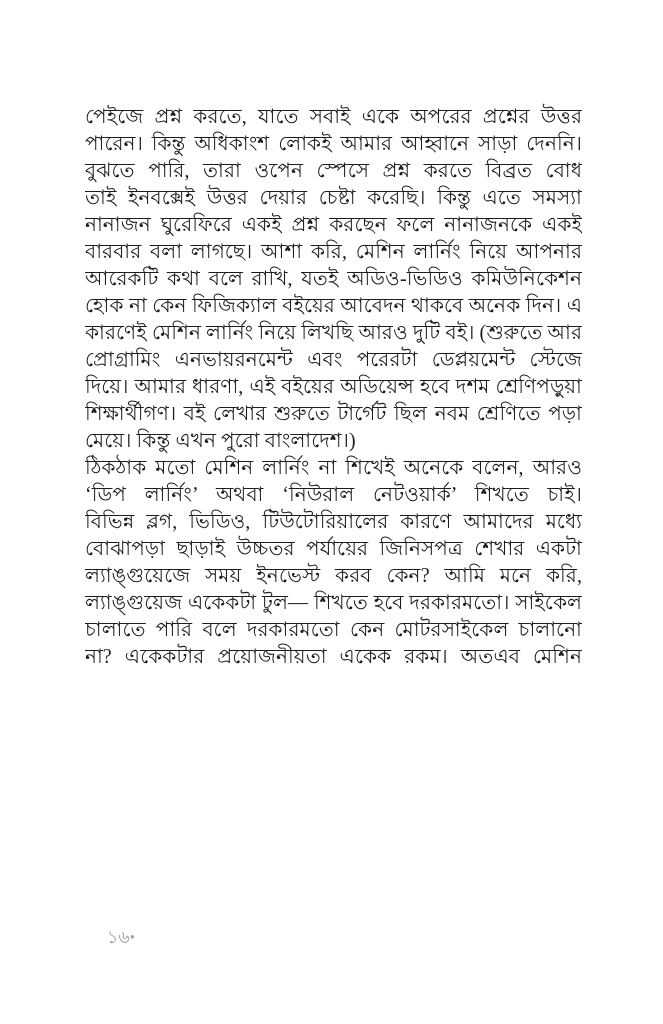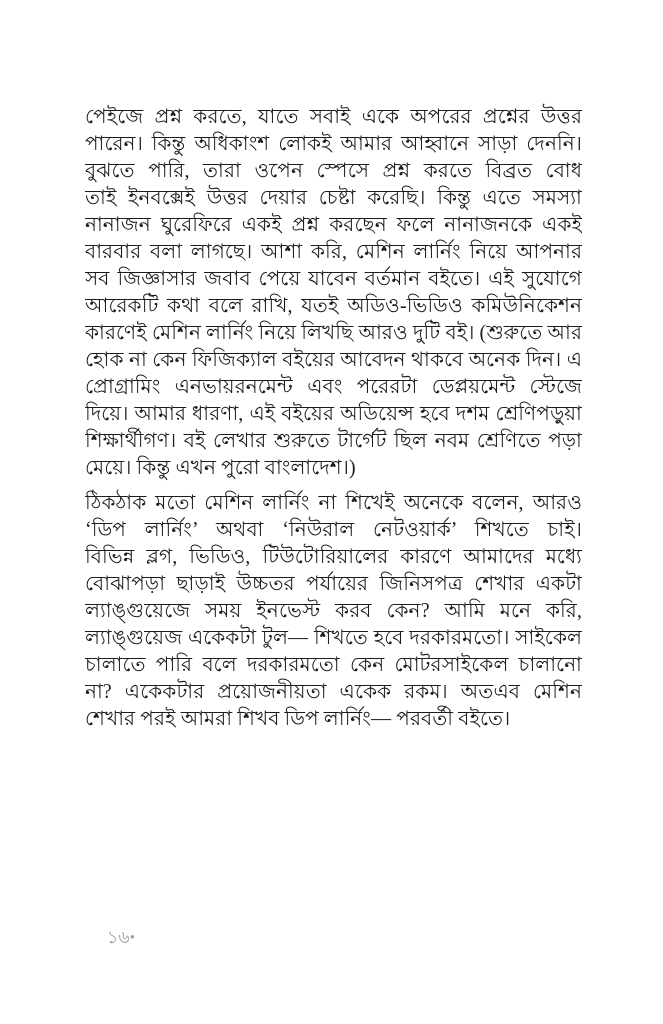--- a/index.html
+++ b/index.html
@@ -27,21 +27,20 @@
     color: var(--text, #1c1c1c);
     font-size: 20px;
     line-height: 27px;
     letter-spacing: 0.1px;
   }
   .para {
     margin: 0;
     padding: 0;
   }
   .para + .para {
-    margin-top: 8px;
   }
   .line {
     display: block;
     height: 27px;
     overflow: hidden;
     text-align: justify;
     text-align-last: justify;
     white-space: normal;
   }
   .line.last {
@@ -70,39 +69,37 @@
 <div class="page">
 
   <main class="text-block">
     <p class="para">
         <span class="line">পেইজে প্রশ্ন করতে, যাতে সবাই একে অপরের প্রশ্নের উত্তর দেখতে</span>
         <span class="line">পারেন। কিন্তু অধিকাংশ লোকই আমার আহ্বানে সাড়া দেননি। এতে</span>
         <span class="line">বুঝতে পারি, তারা ওপেন স্পেসে প্রশ্ন করতে বিব্রত বোধ করছেন।</span>
         <span class="line">তাই ইনবক্সেই উত্তর দেয়ার চেষ্টা করেছি। কিন্তু এতে সমস্যা একটাই—</span>
         <span class="line">নানাজন ঘুরেফিরে একই প্রশ্ন করছেন ফলে নানাজনকে একই উত্তর</span>
         <span class="line">বারবার বলা লাগছে। আশা করি, মেশিন লার্নিং নিয়ে আপনার প্রায়</span>
-        <span class="line">সব জিজ্ঞাসার জবাব পেয়ে যাবেন বর্তমান বইতে।  এই সুযোগে</span>
         <span class="line">আরেকটি কথা বলে রাখি, যতই অডিও-ভিডিও কমিউনিকেশন তৈরি</span>
+        <span class="line">হোক না কেন ফিজিক্যাল বইয়ের আবেদন থাকবে অনেক দিন। এ</span>
         <span class="line">কারণেই  মেশিন লার্নিং নিয়ে লিখছি আরও দুটি বই। (শুরুতে আর</span>
-        <span class="line">হোক না কেন ফিজিক্যাল বইয়ের আবেদন থাকবে অনেক দিন। এ</span>
         <span class="line">প্রোগ্রামিং এনভায়রনমেন্ট এবং পরেরটা ডেপ্লয়মেন্ট স্টেজে ‘পাইথন’</span>
         <span class="line">দিয়ে। আমার ধারণা, এই বইয়ের অডিয়েন্স হবে দশম শ্রেণিপড়ুয়া</span>
         <span class="line">শিক্ষার্থীগণ। বই লেখার শুরুতে টার্গেট ছিল নবম শ্রেণিতে পড়া আমার</span>
         <span class="line last">মেয়ে। কিন্তু এখন পুরো বাংলাদেশ।)</span>
       </p>
     <p class="para">
         <span class="line">ঠিকঠাক মতো মেশিন লার্নিং না শিখেই অনেকে বলেন, আরও</span>
         <span class="line">‘ডিপ লার্নিং’ অথবা ‘নিউরাল নেটওয়ার্ক’ শিখতে চাই। অনলাইনের</span>
         <span class="line">বিভিন্ন ব্লগ, ভিডিও, টিউটোরিয়ালের কারণে আমাদের মধ্যে প্রাথমিক</span>
         <span class="line">বোঝাপড়া ছাড়াই উচ্চতর পর্যায়ের জিনিসপত্র শেখার একটা প্রবণতা</span>
         <span class="line">ল্যাঙ্গুয়েজে সময় ইনভেস্ট করব কেন? আমি মনে করি, একেকটা</span>
         <span class="line">ল্যাঙ্গুয়েজ একেকটা টুল— শিখতে হবে দরকারমতো। সাইকেল</span>
         <span class="line">চালাতে পারি বলে দরকারমতো কেন মোটরসাইকেল চালানো শিখব</span>
         <span class="line">না? একেকটার প্রয়োজনীয়তা একেক রকম। অতএব মেশিন লার্নিং</span>
-        <span class="line last">শেখার পরই আমরা শিখব ডিপ লার্নিং— পরবর্তী বইতে।</span>
       </p>
   </main>
 
   <footer class="footer">
     <span>১৬</span>
     <span class="bullet">•</span>
   </footer>
 
 </div>
 

